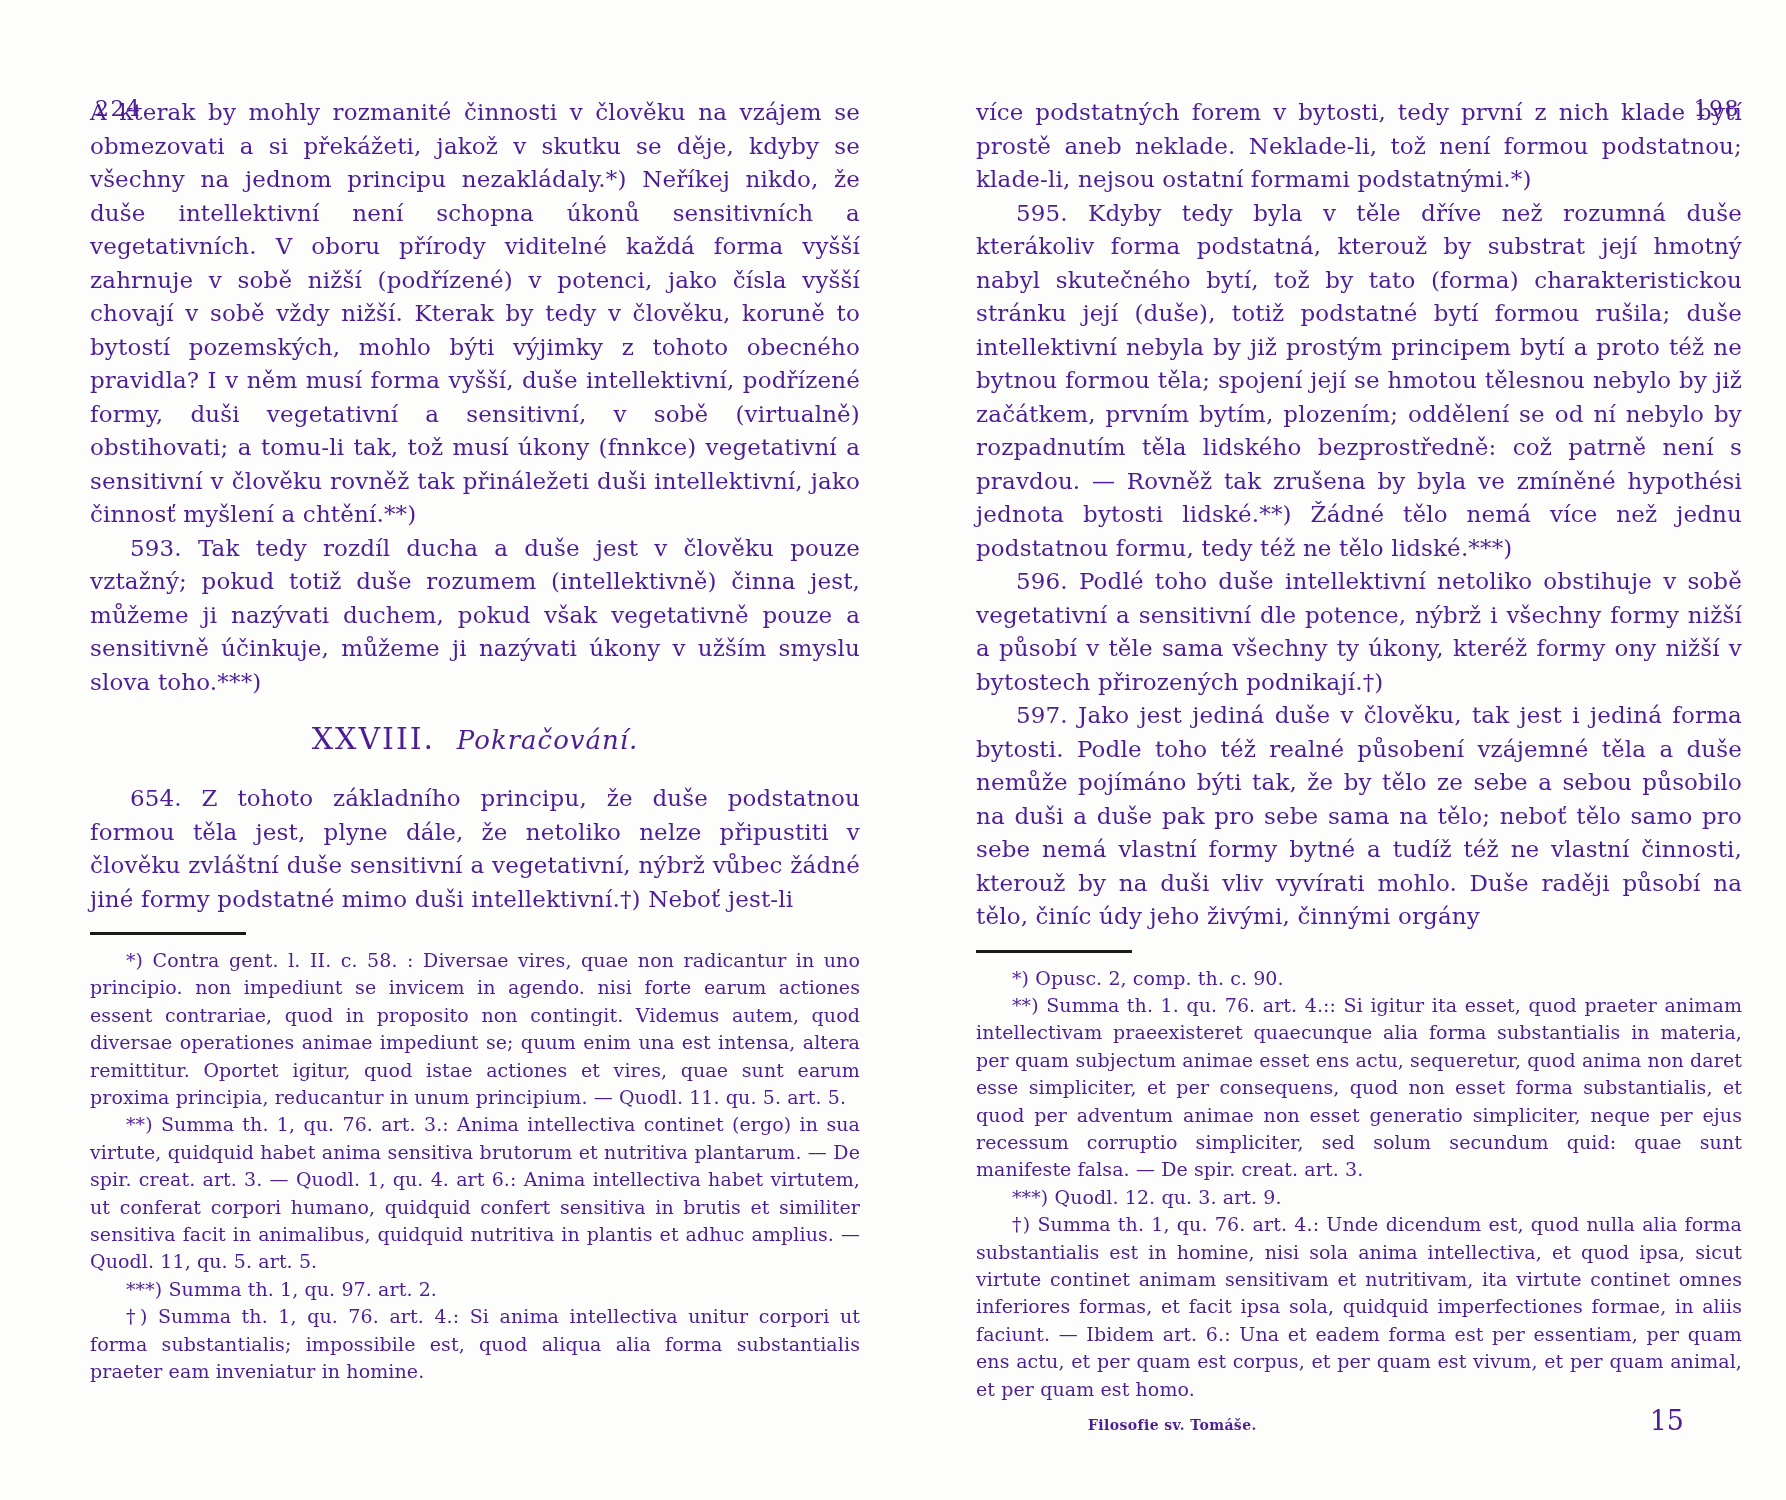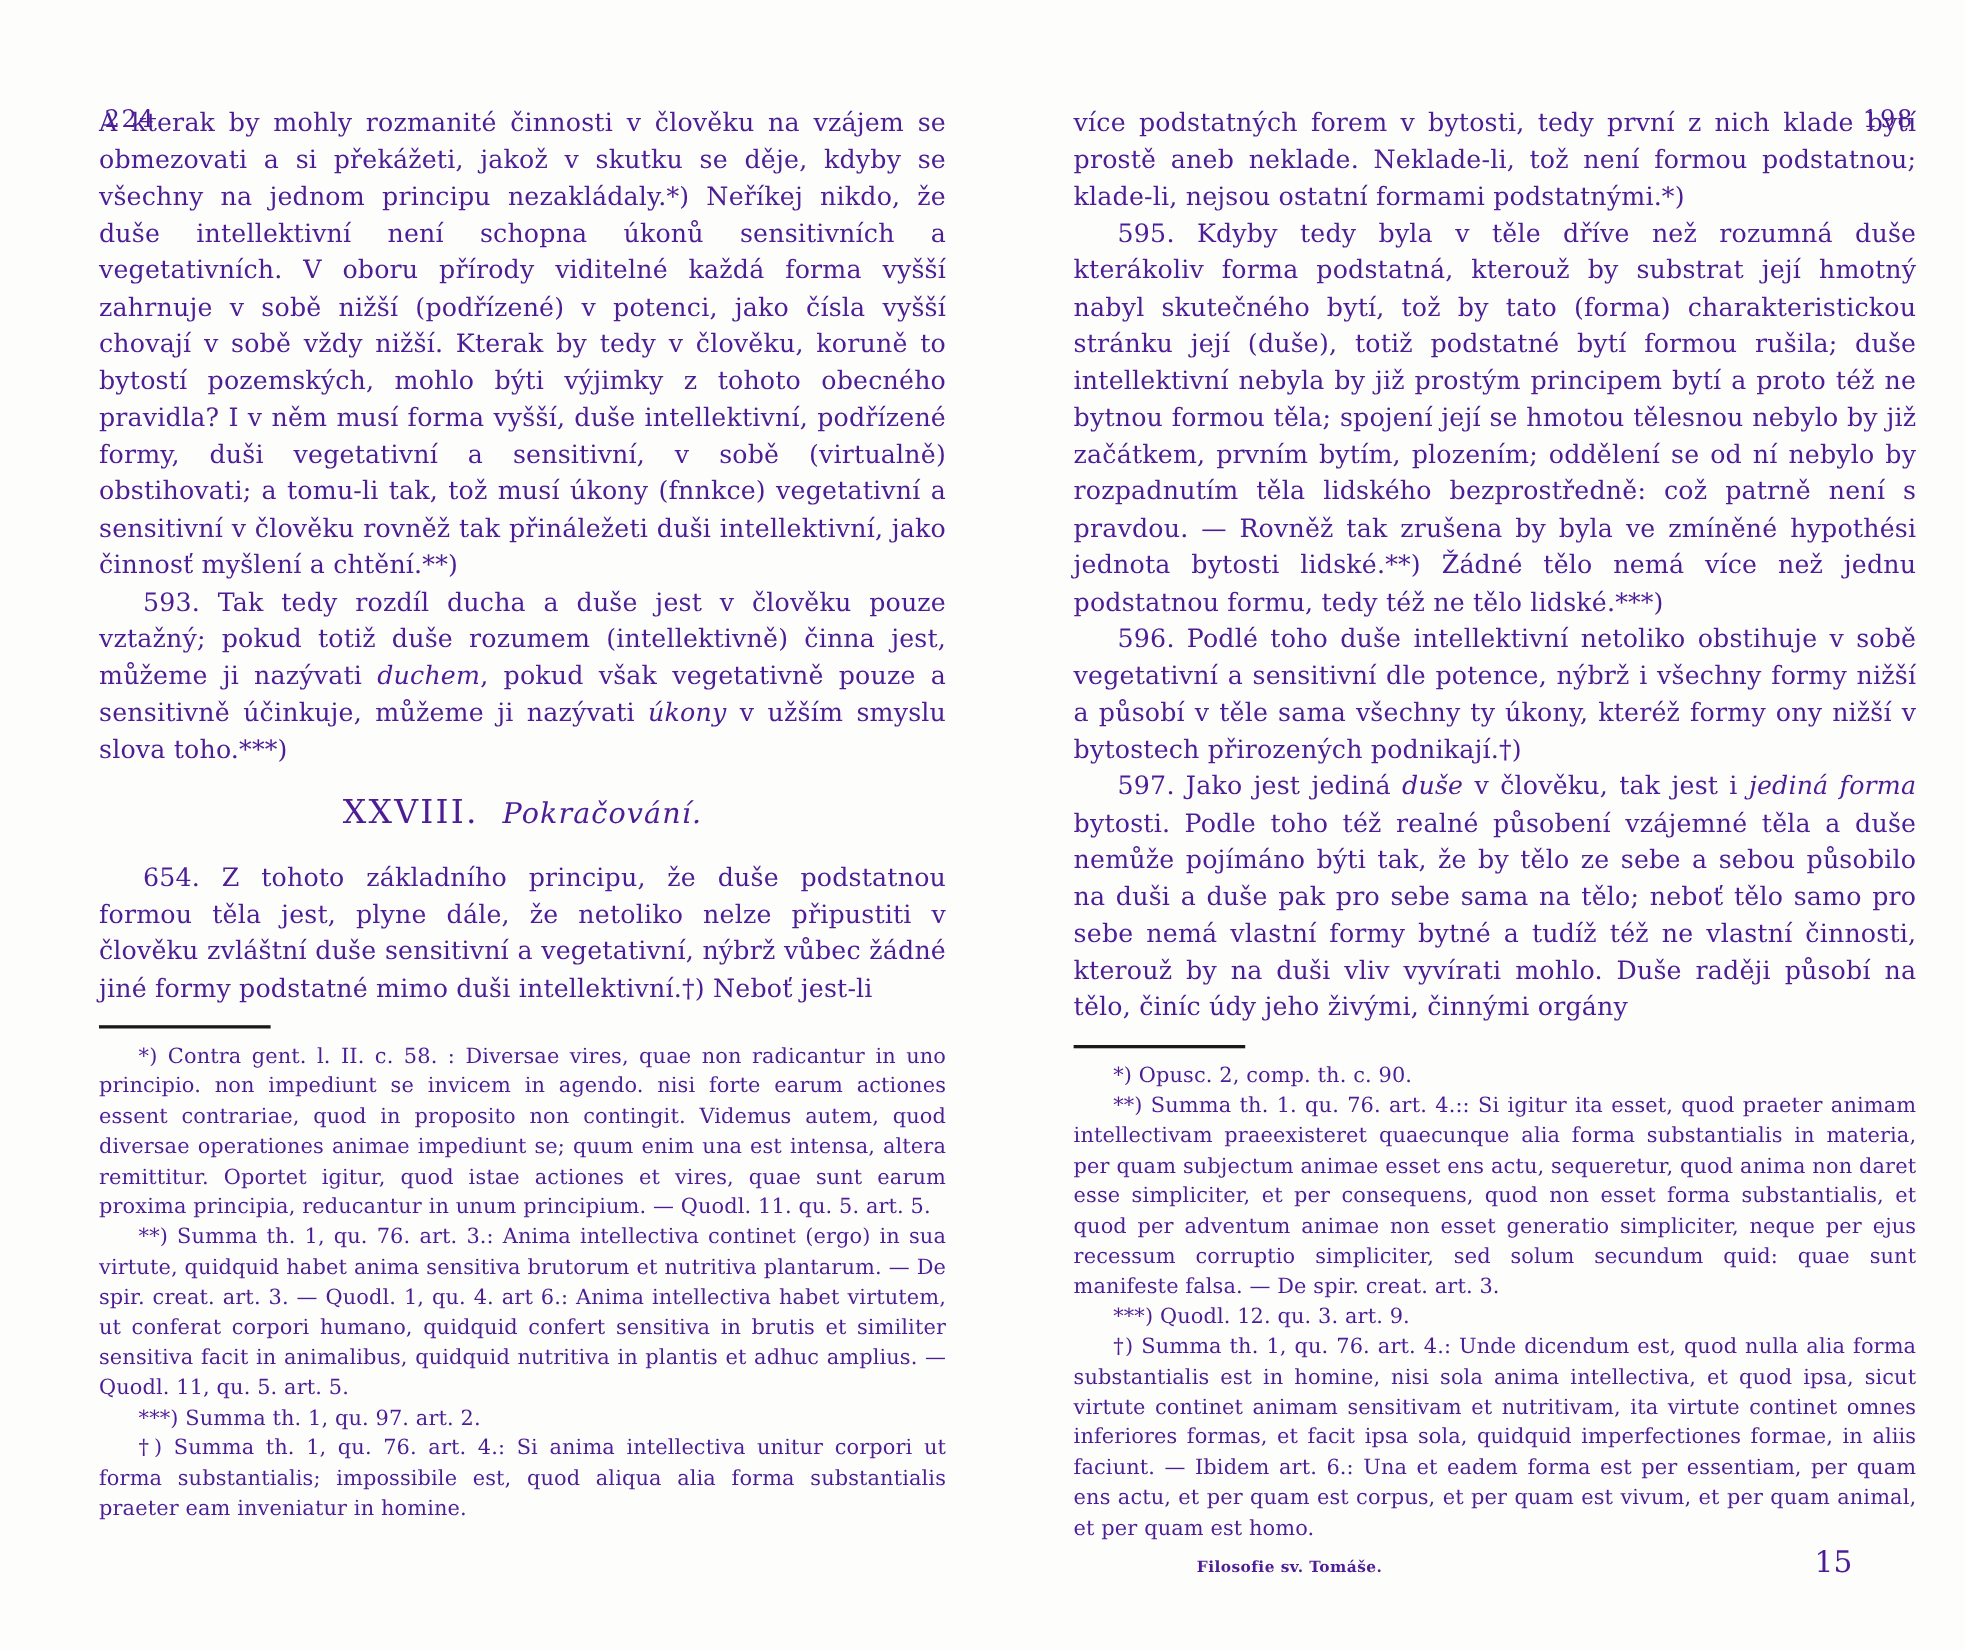--- a/index.html
+++ b/index.html
@@ -17,21 +17,21 @@
   .pagenum-left  { left:5px; }
   .pagenum-right { right:2px; }
 
   .body-text {
     font-size:23px; line-height:33.5px;
     text-align:justify;
     letter-spacing:0.15px;
   }
   .para { margin:0; }
   .indent { text-indent:40px; }
-  .it { font-style:italic; }
+  .it { }
 
   .chapter-heading { margin:22px 0 26px; text-align:center; font-weight:normal; }
   .chapter-number { font-size:30px; letter-spacing:2px; }
   .chapter-title  { font-size:26px; font-style:italic; margin-left:14px; letter-spacing:1px; }
 
   .footnote-rule {
     width:156px; height:0;
     border:none; border-top:3px solid #1c1a18;
     margin:16px 0 12px 0;
   }

